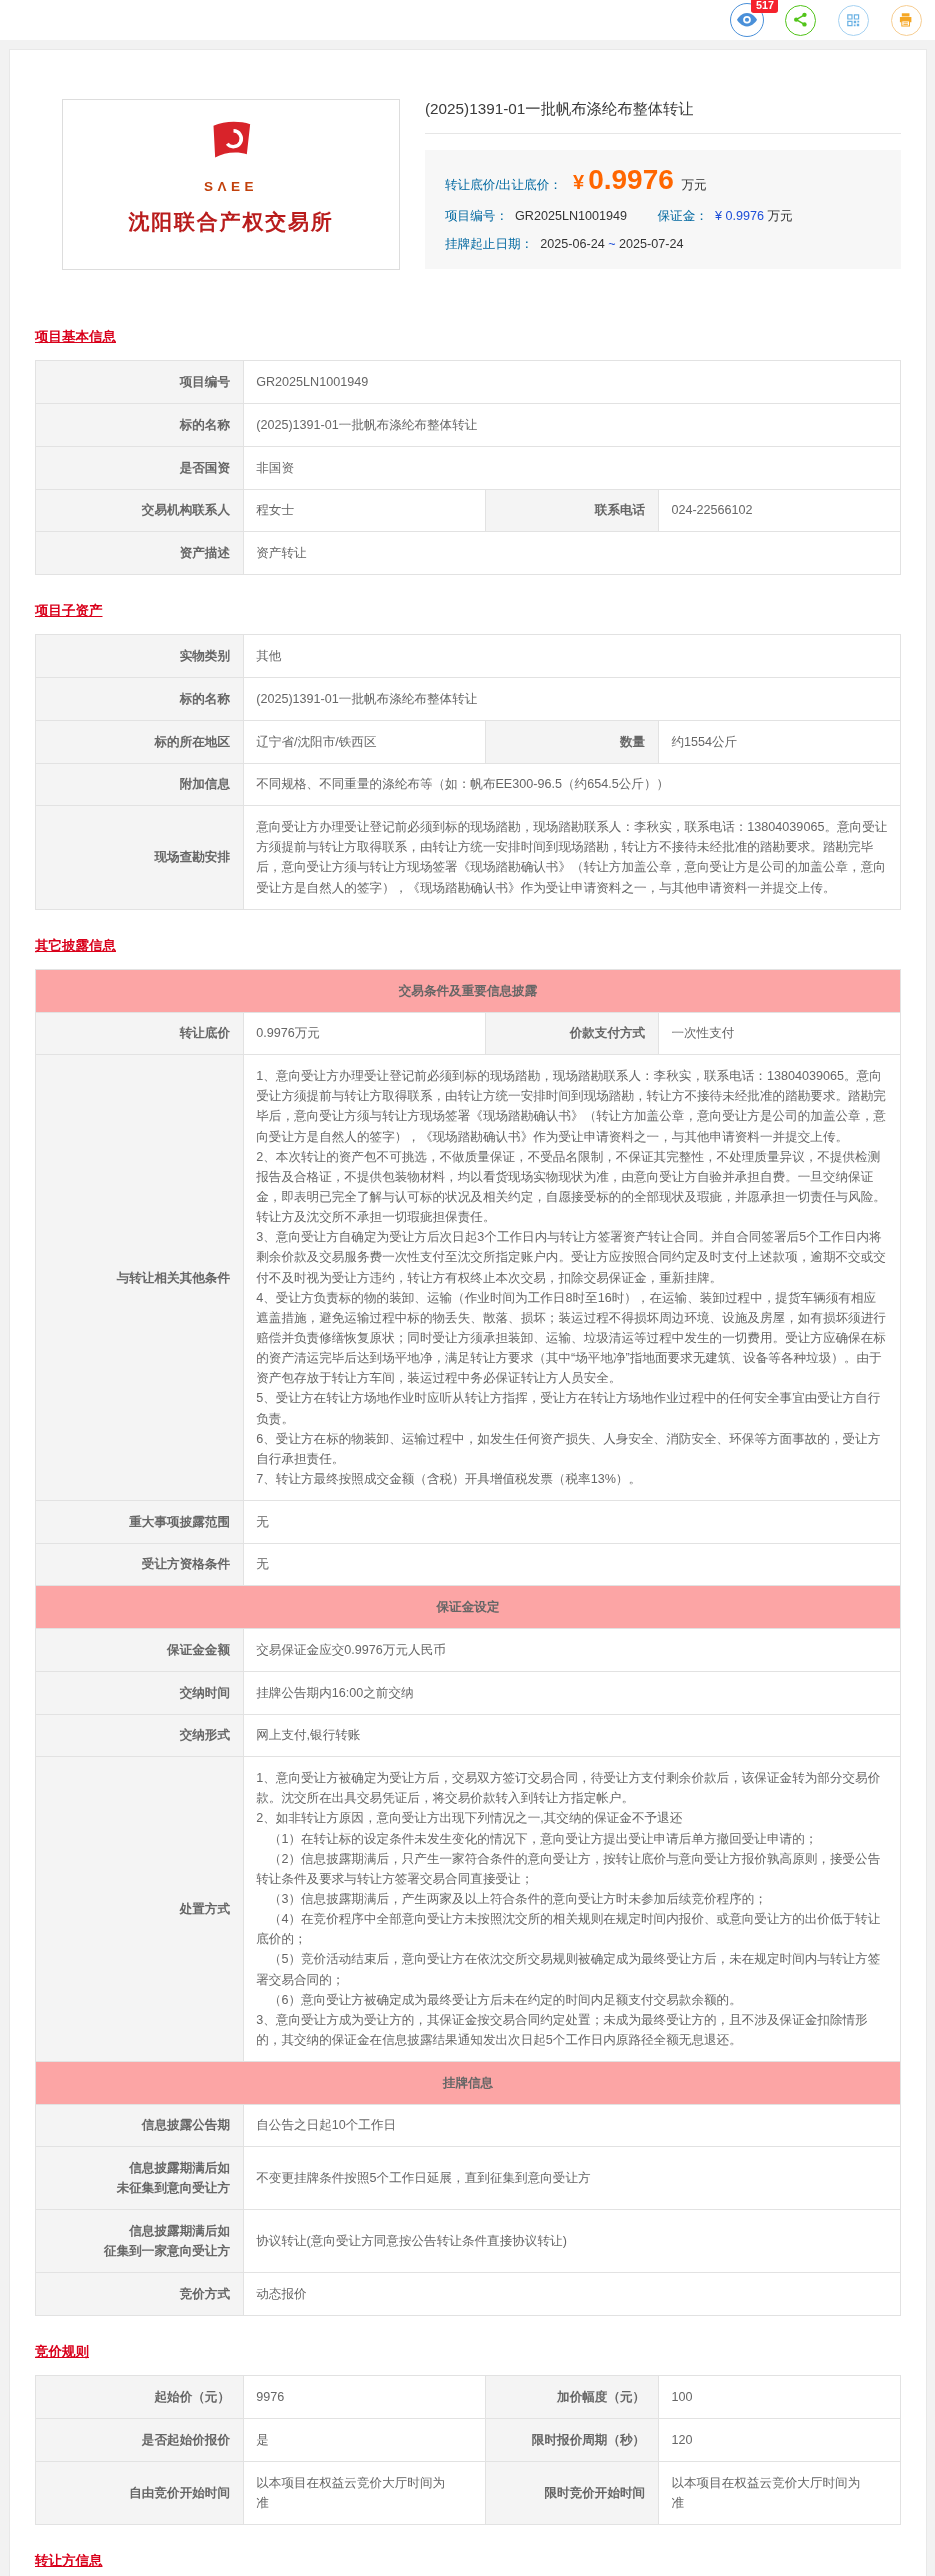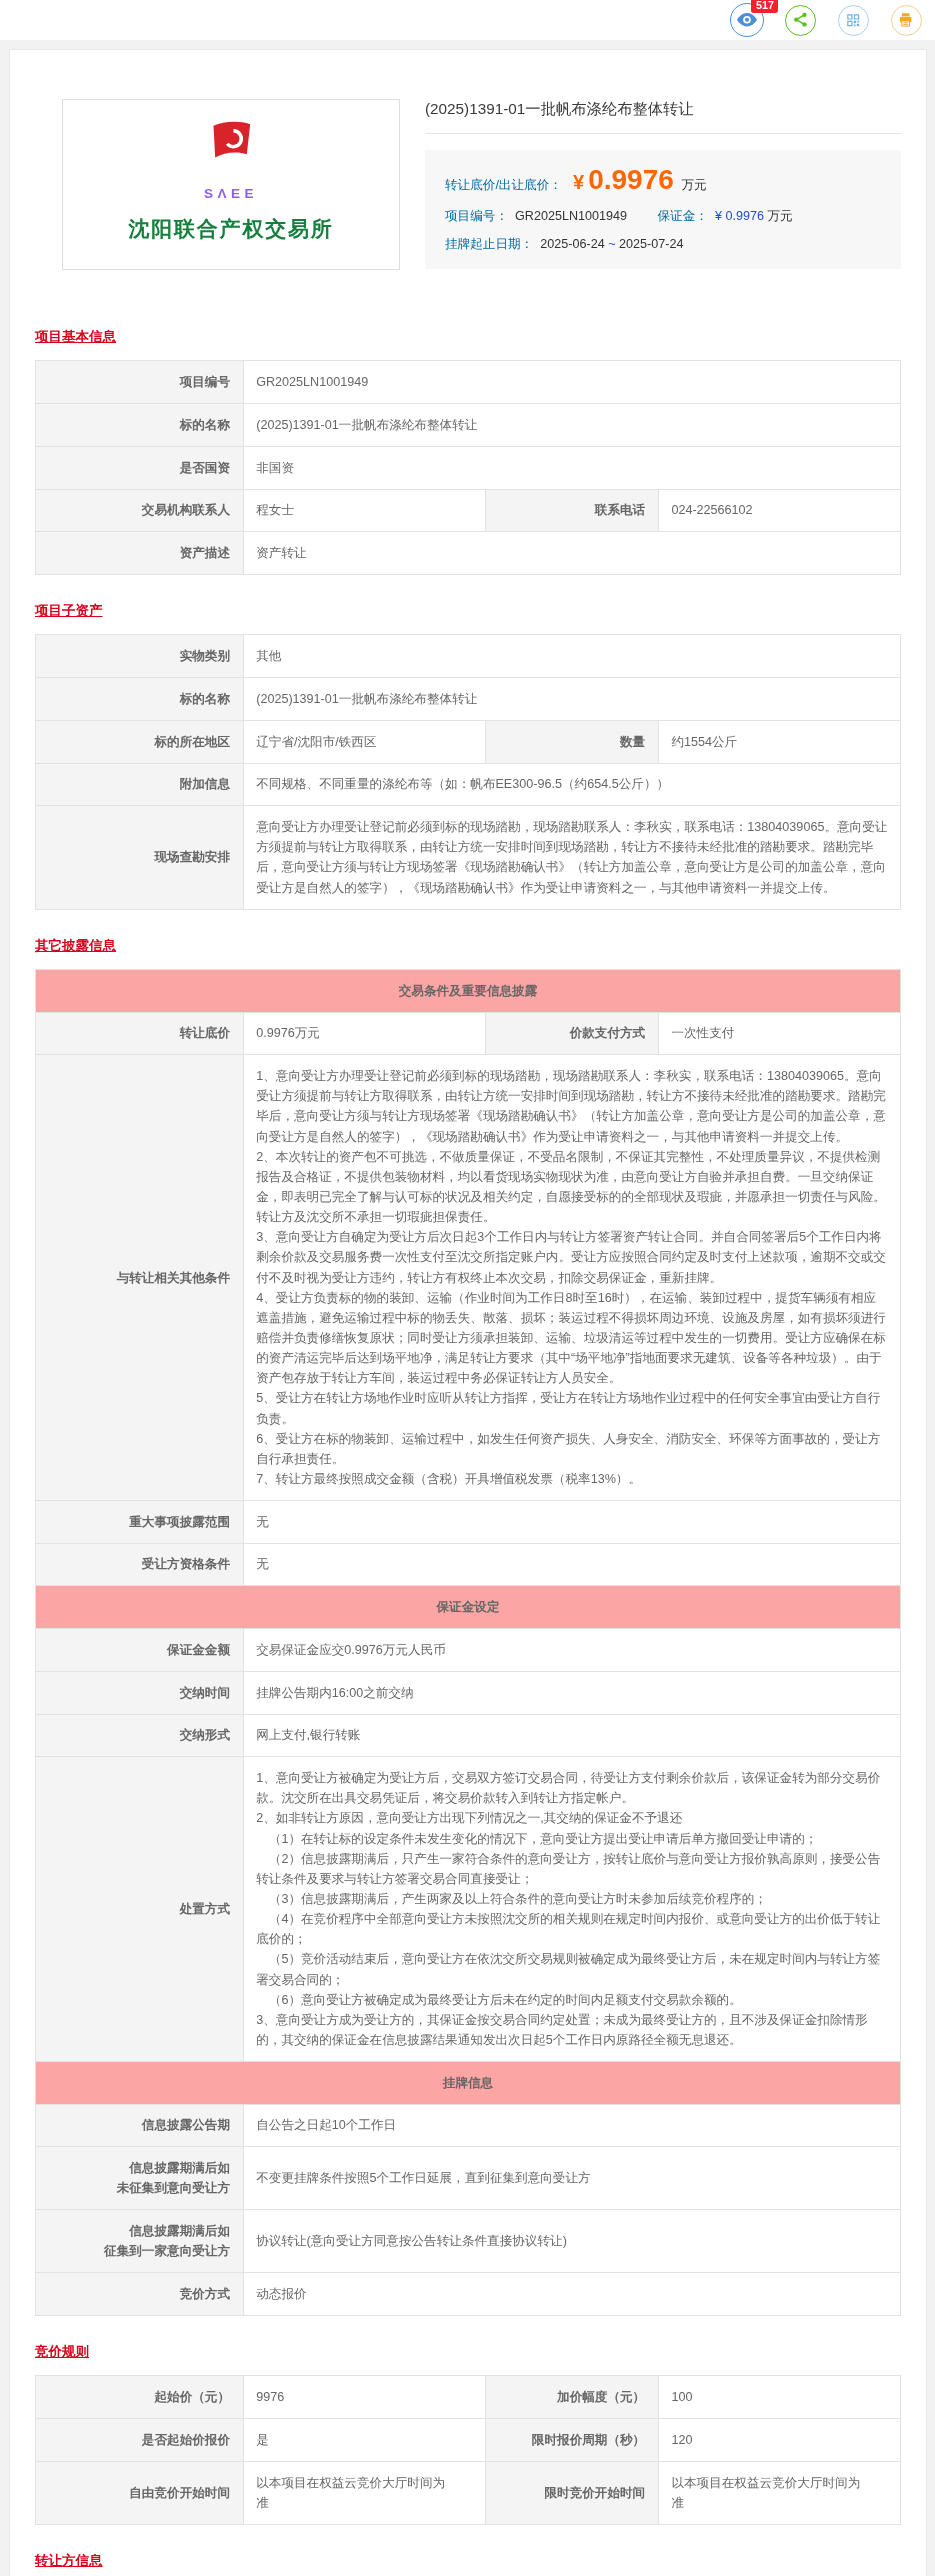--- a/index.html
+++ b/index.html
@@ -36,22 +36,22 @@
   .page-wrap { padding:9px 9px 12.6px; }
   .card { background:#fff; border:0.9px solid #e8e8e8; padding-bottom:31px; }
   
   .header { display:flex; padding:49px 25px 31px; }
   .logo-box {
     width:338px; height:171px; margin-left:27px;
     border:0.9px solid #ddd; flex:none;
     display:flex; flex-direction:column; align-items:center;
     padding-top:18px;
   }
-  .saee-acronym { font-size:13.5px; font-weight:bold; letter-spacing:4.5px; color:#8b5cf6; margin-top:19px; }
-  .exchange-name { font-size:21px; font-weight:bold; color:#15803d; letter-spacing:1.8px; margin-top:14.4px; }
+  .saee-acronym { font-size:13.5px; font-weight:bold; letter-spacing:4.5px; color:#c2410c; margin-top:12px; }
+  .exchange-name { font-size:21px; font-weight:bold; color:#b91c1c; letter-spacing:1.8px; margin-top:14.4px; }
   .head-right { flex:1; margin-left:25px; min-width:0; }
   .title { margin:0; font-size:15.3px; font-weight:400; color:#3a3a3a; padding-bottom:12.6px; border-bottom:0.9px solid #e6e6e6; }
   .price-box { background:#f7f7f7; margin-top:16px; padding:14.4px 20px 16px; }
   .p-label { color:#0369a1; font-size:12.6px; }
   .p-currency { color:#ff6600; font-size:20px; font-weight:bold; margin-left:7.2px; }
   .p-value { color:#ff6600; font-size:28px; font-weight:bold; }
   .p-unit { color:#333; font-size:12.6px; margin-left:3.6px; }
   .meta-line { margin-top:11.7px; font-size:12.6px; color:#333; }
   .meta-line .p-label { margin-right:3.6px; }
   .meta-gap { display:inline-block; width:23.4px; }

